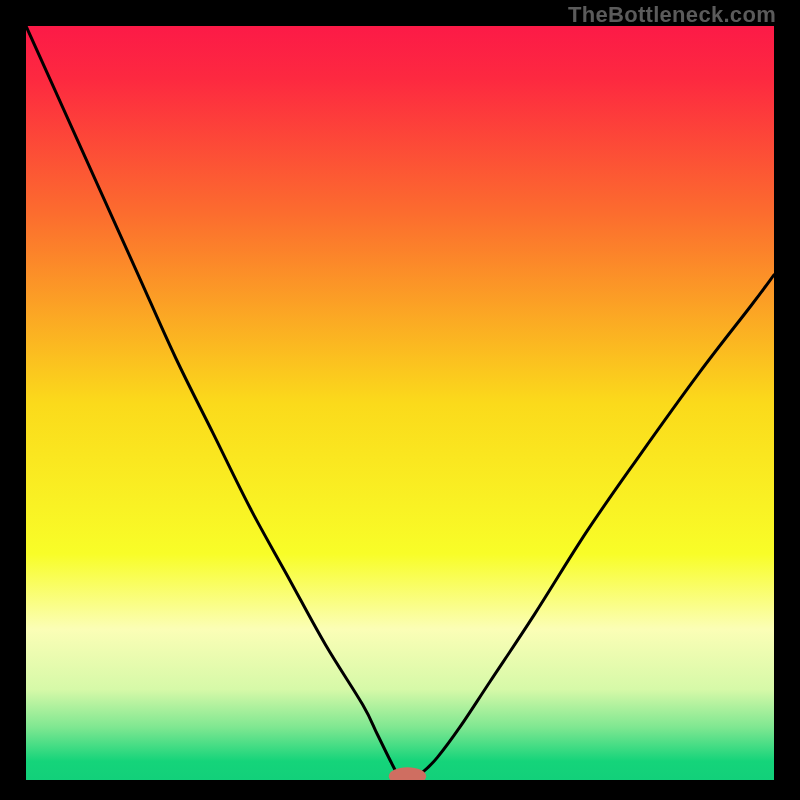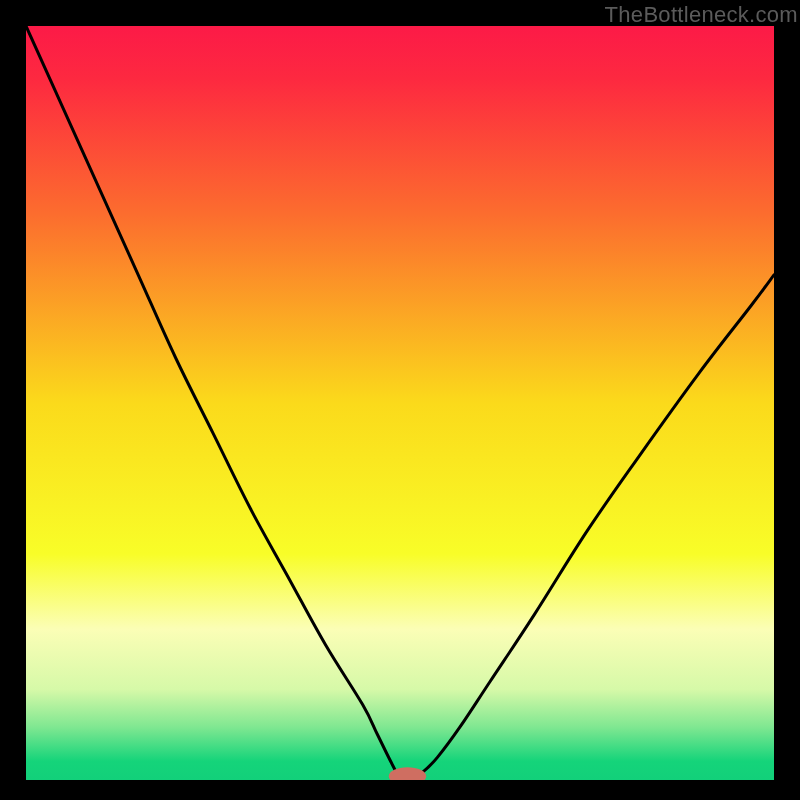--- a/index.html
+++ b/index.html
@@ -13,24 +13,24 @@
   }
   .frame {
     position: relative;
     width: 800px;
     height: 800px;
     background: #000;
   }
   .watermark {
     position: absolute;
     top: 2px;
-    right: 2px;
+    right: 24px;
     color: #5b5b5b;
     font-size: 22px;
-    font-weight: 400;
+    font-weight: 700;
     letter-spacing: 0.3px;
     z-index: 20;
     user-select: none;
   }
   svg {
     position: absolute;
     top: 0;
     left: 0;
   }
 </style>

